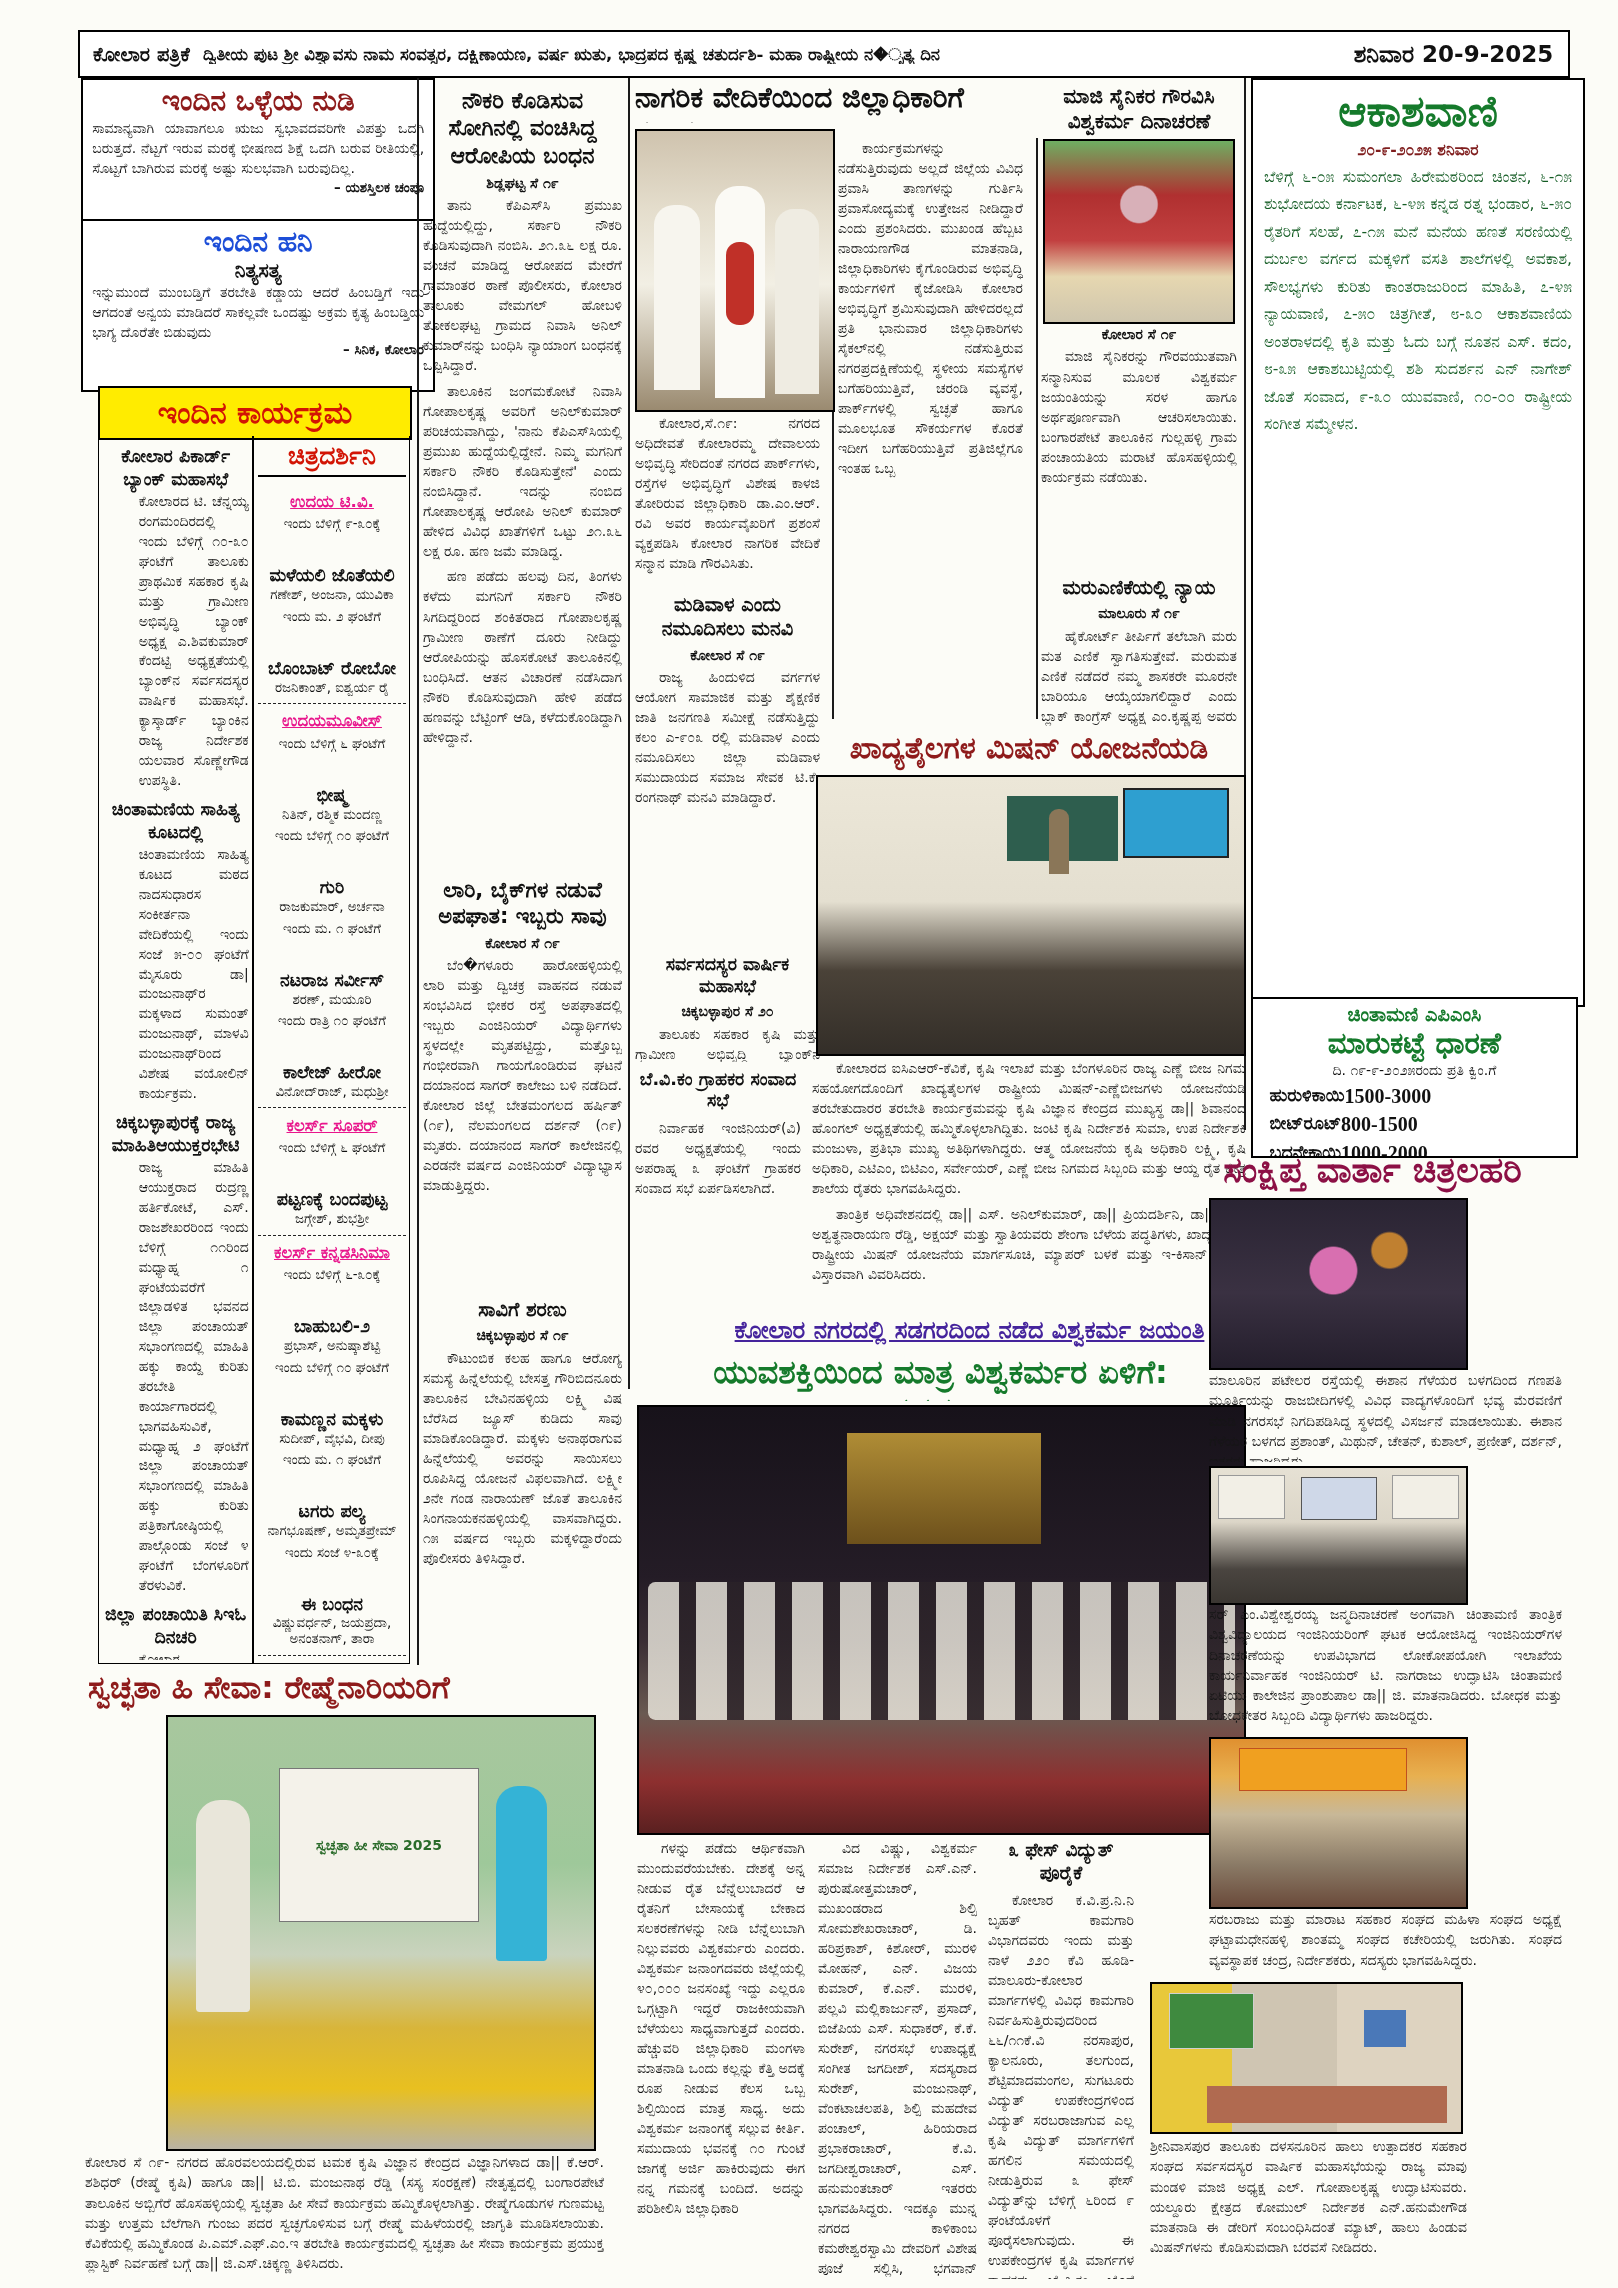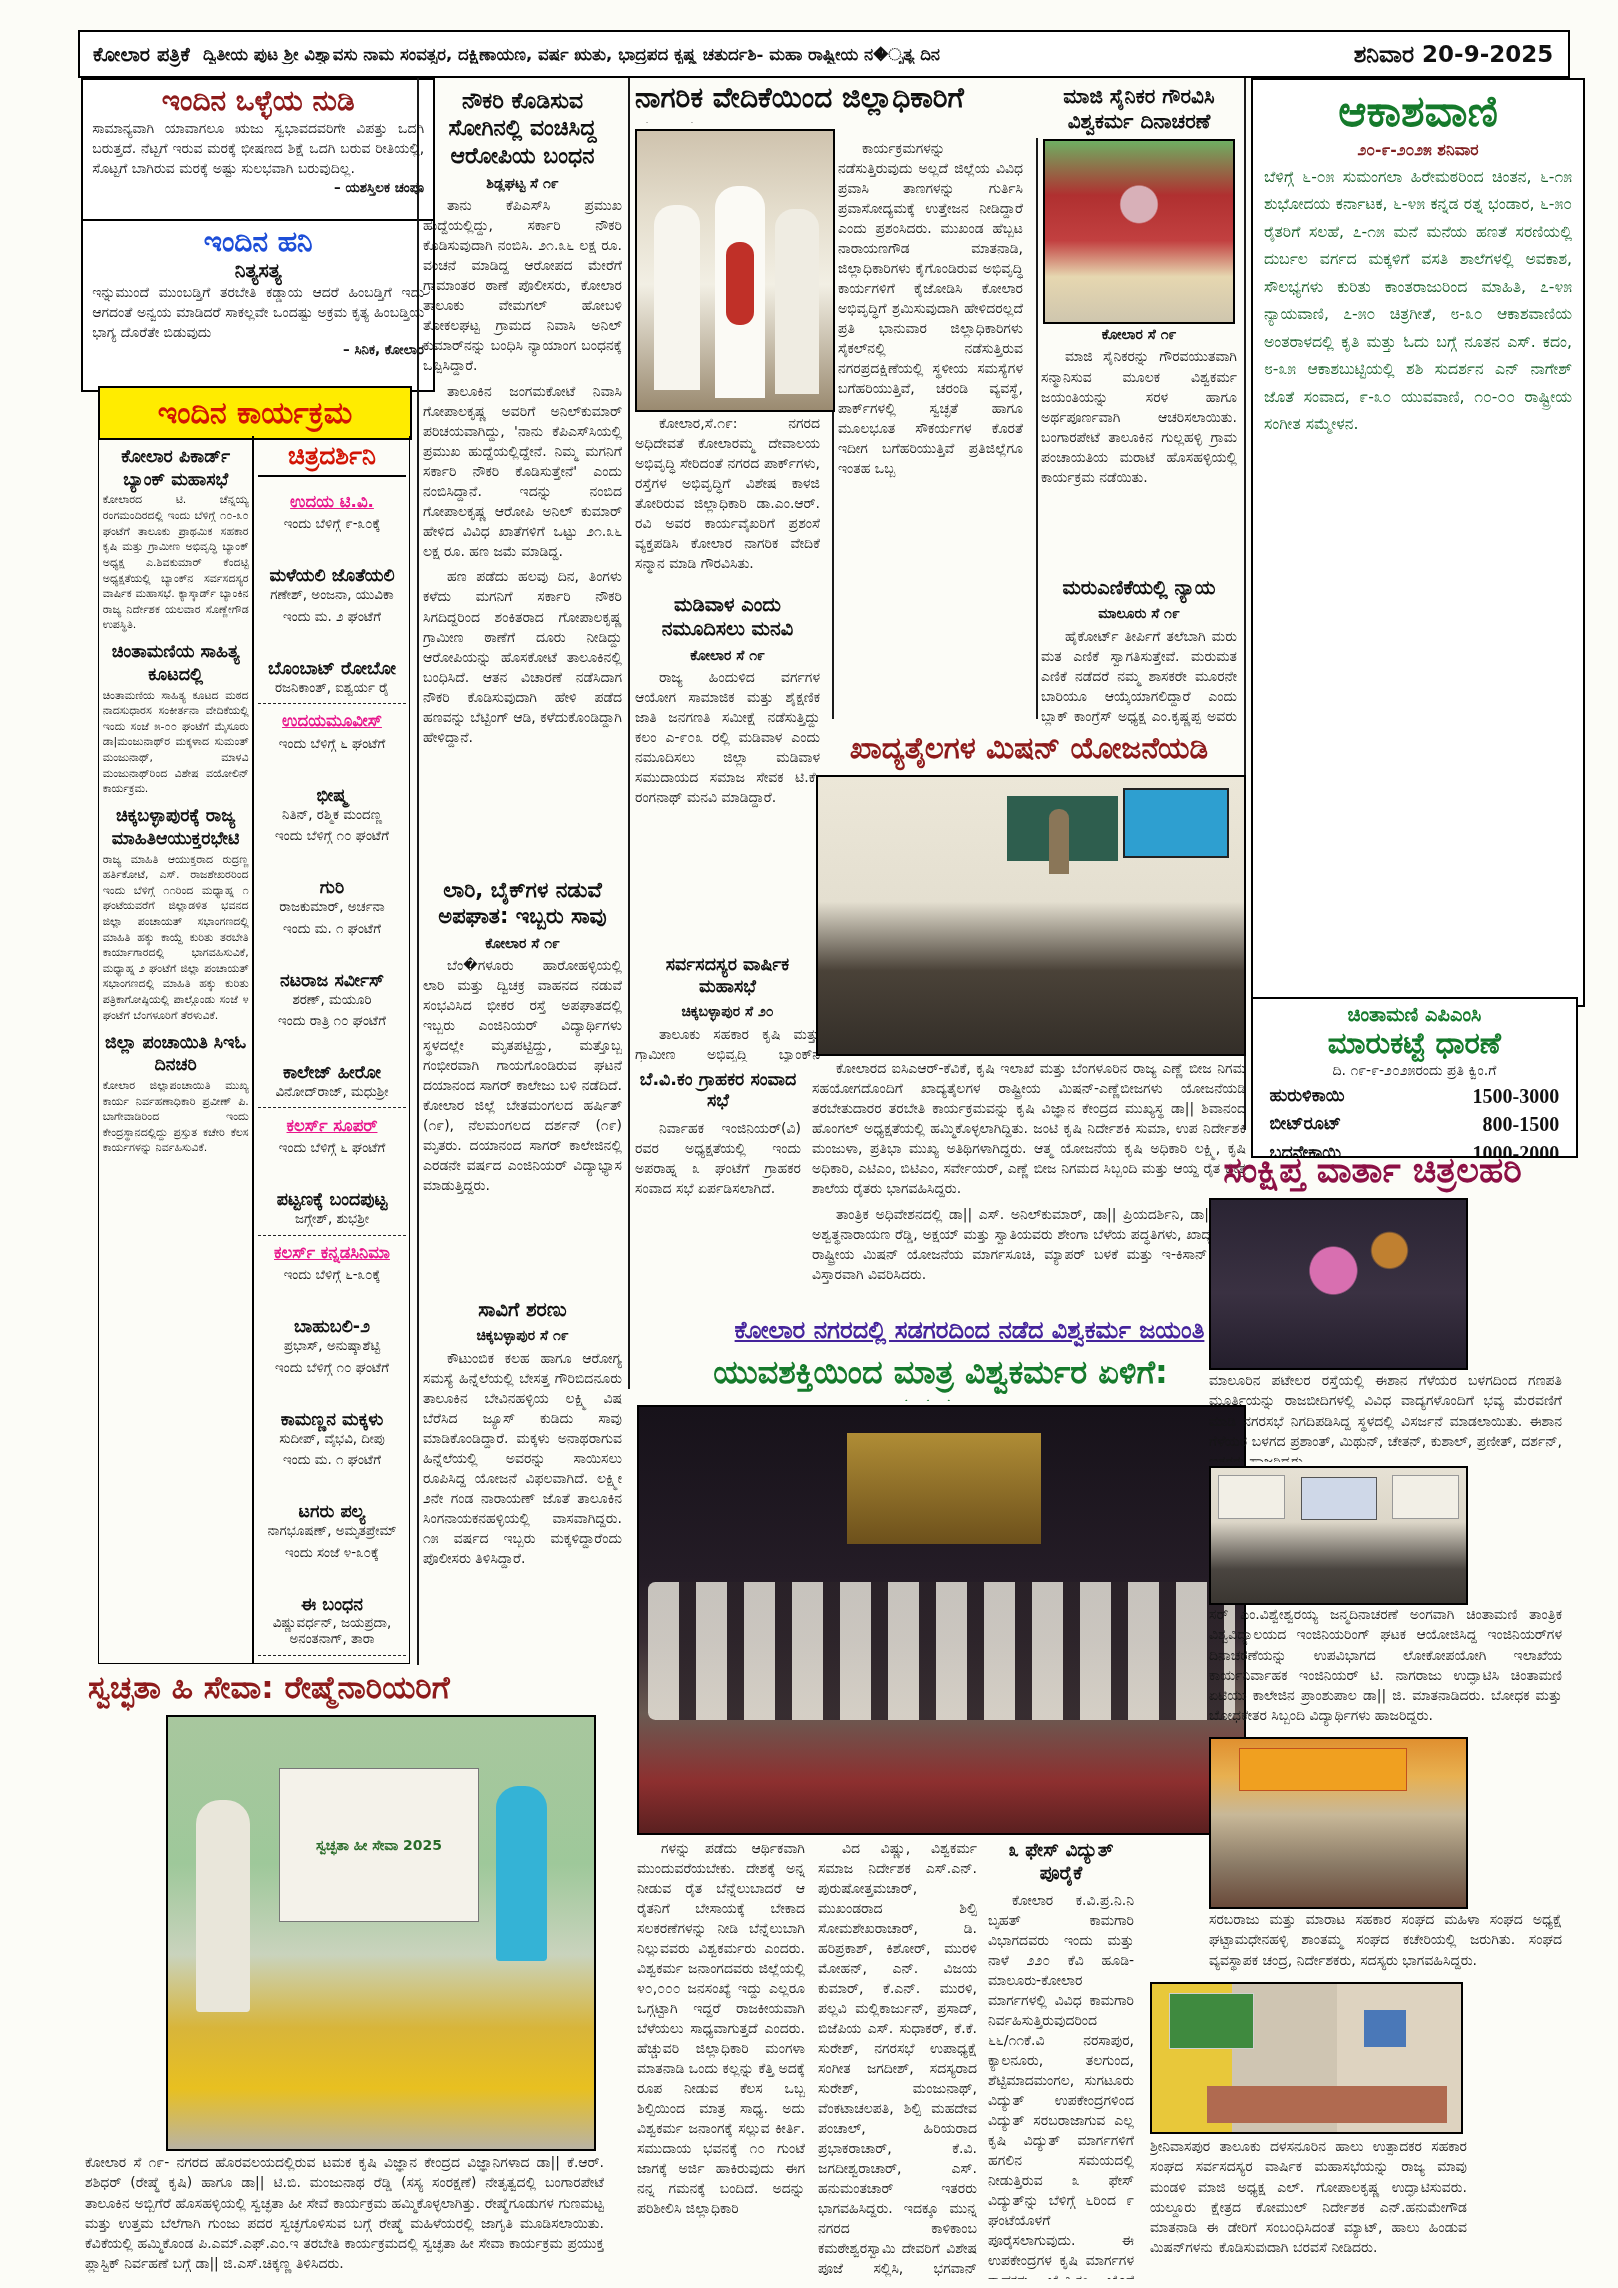--- a/index.html
+++ b/index.html
@@ -16,27 +16,27 @@
   .hd-darkred{color:#8e1b1b;font-weight:bold;}
   .hd-green{color:#157a2b;font-weight:bold;}
   .hd-pink{color:#e8168c;font-weight:bold;}
   .hd-maroon{color:#8c1045;font-weight:bold;}
   .kicker{color:#45249c;font-weight:bold;text-decoration:underline;text-align:center;}
   .caption{font-size:14px;line-height:1.45;text-align:justify;color:#161616;}
   .photo{border:2.8px solid #000;}
   .center{text-align:center;}
   
   .ev-head{font-weight:bold;font-size:17.5px;text-align:center;line-height:1.3;margin:7.4px 0 1.8px;}
-  .ev-body{font-size:11px;line-height:1.42;text-align:justify;}
+  .ev-body{font-size:14px;line-height:1.42;text-align:justify;margin-left:36px;}
   .tvchan{color:#e8168c;font-weight:bold;text-decoration:underline;text-align:center;font-size:16.6px;
           padding-top:7.4px;margin-top:7.4px;border-top:1.8px dashed #222;}
   .tvtime{text-align:center;font-size:13.4px;margin-top:5.5px;}
   .tvtitle{text-align:center;font-weight:bold;font-size:17.5px;line-height:1.25;margin-top:33px;}
   .tvcast{text-align:center;font-size:13.4px;}
-  .mrow{display:flex;justify-content:space-between;font-weight:bold;font-size:17.5px;margin:5.5px 9.2px;}
+  .mrow{display:flex;font-weight:bold;font-size:17.5px;margin:5.5px 9.2px;}
   .mrow .price{font-family:"Liberation Serif","DejaVu Serif",serif;font-size:20px;}
 </style>
 </head>
 <body>
 
 <div id="page">
 
   <div class="abs" style="left:78px;top:30px;width:1488px;height:44px;border:2.8px solid #000;display:flex;align-items:center;background:#fff;">
     <div style="font-weight:bold;font-size:19.4px;padding:0 13px;white-space:nowrap;">ಕೋಲಾರ ಪತ್ರಿಕೆ</div>
     <div style="font-weight:bold;font-size:16.6px;flex:1;white-space:nowrap;overflow:hidden;">ದ್ವಿತೀಯ ಪುಟ   ಶ್ರೀ ವಿಶ್ವಾವಸು ನಾಮ ಸಂವತ್ಸರ, ದಕ್ಷಿಣಾಯಣ, ವರ್ಷ ಋತು, ಭಾದ್ರಪದ ಕೃಷ್ಣ ಚತುರ್ದಶಿ- ಮಹಾ ರಾಷ್ಟ್ರೀಯ ನ�ೃತ್ಯ ದಿನ</div>

